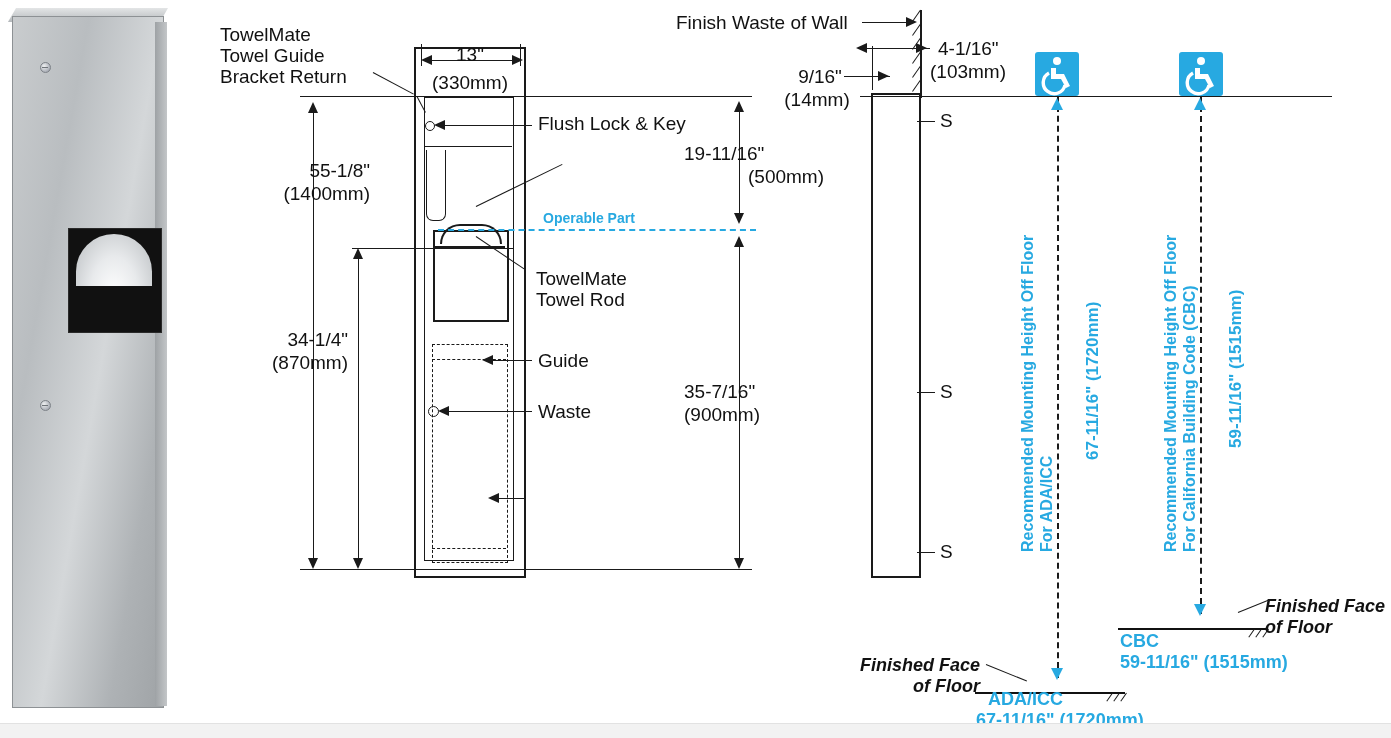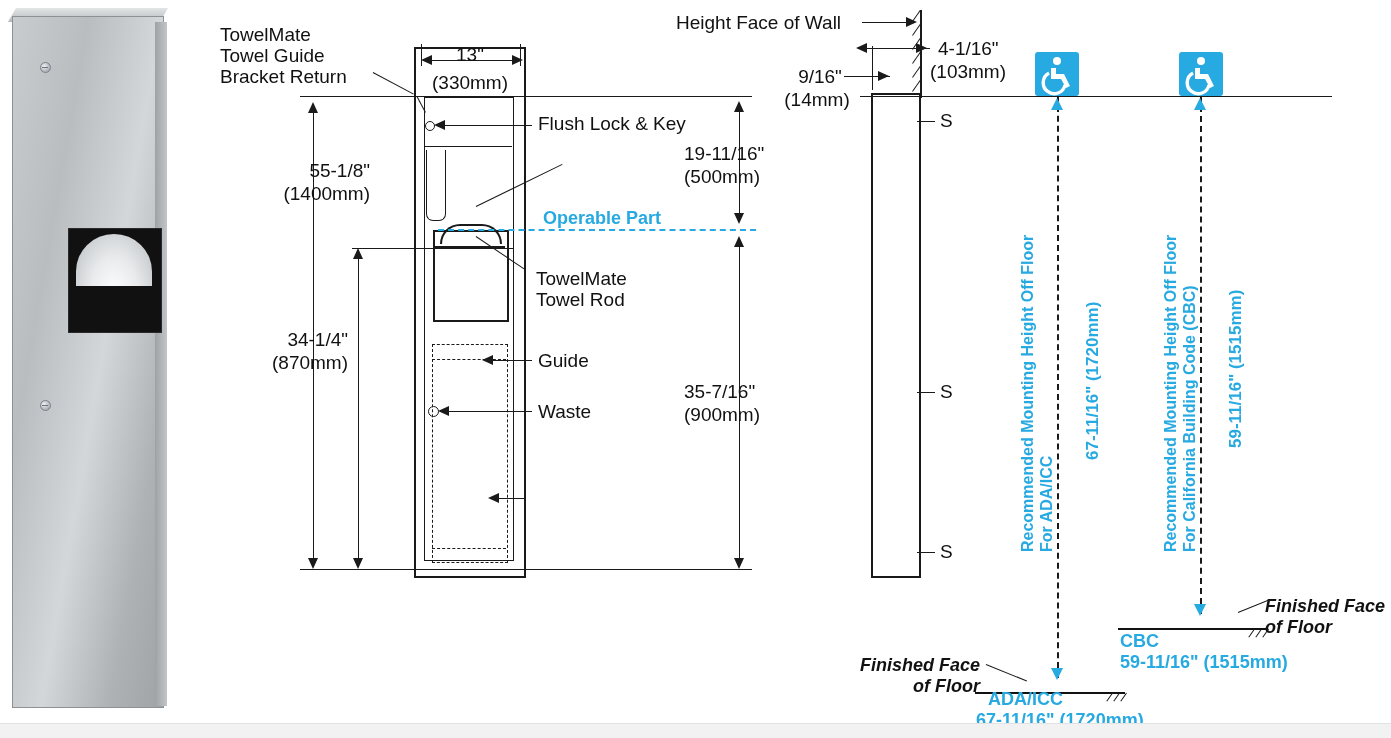--- a/index.html
+++ b/index.html
@@ -119,21 +119,21 @@
   <div class="line hline" style="left:433px;top:246px;width:72px;height:2px;"></div>
 
   <div class="rect-dash" style="left:432px;top:344px;width:74px;height:217px;"></div>
   <div class="dash-h" style="left:432px;top:359px;width:74px;border-top:1px dashed #1a1a1a;"></div>
   <div class="dash-h" style="left:432px;top:548px;width:74px;border-top:1px dashed #1a1a1a;"></div>
 
   <div class="abs" style="left:425px;top:121px;width:8px;height:8px;border:1px solid #1a1a1a;border-radius:50%;"></div>
   <div class="abs" style="left:428px;top:406px;width:9px;height:9px;border:1px solid #1a1a1a;border-radius:50%;"></div>
 
   <div class="dash-h blue-dash" style="left:438px;top:229px;width:318px;"></div>
-  <div class="txt blue-b abs" style="left:543px;top:208px;font-size:18px;">Operable Part</div>
+  <div class="txt blue-b abs" style="left:543px;top:208px;font-size:14px;">Operable Part</div>
 
   <div class="line hline" style="left:424px;top:60px;width:92px;"></div>
   <div class="arrowhead ah-left" style="left:421px;top:55px;"></div>
   <div class="arrowhead ah-right" style="left:512px;top:55px;"></div>
   <div class="line vline" style="left:421px;top:44px;height:22px;"></div>
   <div class="line vline" style="left:520px;top:44px;height:22px;"></div>
   <div class="txt abs ctr" style="left:418px;top:44px;width:104px;">13"</div>
   <div class="txt abs ctr" style="left:408px;top:72px;width:124px;">(330mm)</div>
 
   <div class="line hline" style="left:300px;top:96px;width:452px;"></div>
@@ -150,21 +150,21 @@
   <div class="line hline" style="left:352px;top:248px;width:102px;"></div>
   <div class="txt abs right" style="left:240px;top:329px;width:108px;">34-1/4"</div>
   <div class="txt abs right" style="left:230px;top:352px;width:118px;">(870mm)</div>
 
   <div class="line hline" style="left:300px;top:569px;width:452px;"></div>
 
   <div class="line vline" style="left:739px;top:105px;height:116px;"></div>
   <div class="arrowhead ah-up" style="left:734px;top:101px;"></div>
   <div class="arrowhead ah-down" style="left:734px;top:213px;"></div>
   <div class="txt abs" style="left:684px;top:143px;width:140px;">19-11/16"</div>
-  <div class="txt abs" style="left:684px;top:166px;width:140px;">(500mm)</div>
+  <div class="txt abs" style="left:684px;top:166px;width:140px;text-align:right;">(500mm)</div>
 
   <div class="line vline" style="left:739px;top:240px;height:326px;"></div>
   <div class="arrowhead ah-up" style="left:734px;top:236px;"></div>
   <div class="arrowhead ah-down" style="left:734px;top:558px;"></div>
   <div class="txt abs" style="left:684px;top:381px;width:140px;">35-7/16"</div>
   <div class="txt abs" style="left:684px;top:404px;width:140px;">(900mm)</div>
 
   <div class="txt abs" style="left:220px;top:24px;width:180px;">TowelMate
 Towel Guide
 Bracket Return</div>
@@ -196,21 +196,21 @@
   <div class="line vline" style="left:920px;top:10px;height:88px;width:2px;"></div>
   <div class="hatch" style="left:904px;top:8px;width:22px;height:88px;">
     <span style="left:16px;top:2px;"></span>
     <span style="left:16px;top:16px;"></span>
     <span style="left:16px;top:30px;"></span>
     <span style="left:16px;top:44px;"></span>
     <span style="left:16px;top:58px;"></span>
     <span style="left:16px;top:72px;"></span>
   </div>
 
-  <div class="txt abs" style="left:676px;top:12px;">Height Face of Wall</div>
+  <div class="txt abs" style="left:676px;top:12px;">Finish Waste of Wall</div>
   <div class="line hline" style="left:862px;top:22px;width:48px;"></div>
   <div class="arrowhead ah-right" style="left:906px;top:17px;"></div>
 
   <div class="rect" style="left:871px;top:93px;width:46px;height:481px;"></div>
 
   <div class="line hline" style="left:860px;top:96px;width:472px;"></div>
 
   <div class="line vline" style="left:872px;top:46px;height:44px;"></div>
   <div class="line hline" style="left:844px;top:76px;width:46px;"></div>
   <div class="arrowhead ah-right" style="left:878px;top:71px;"></div>

